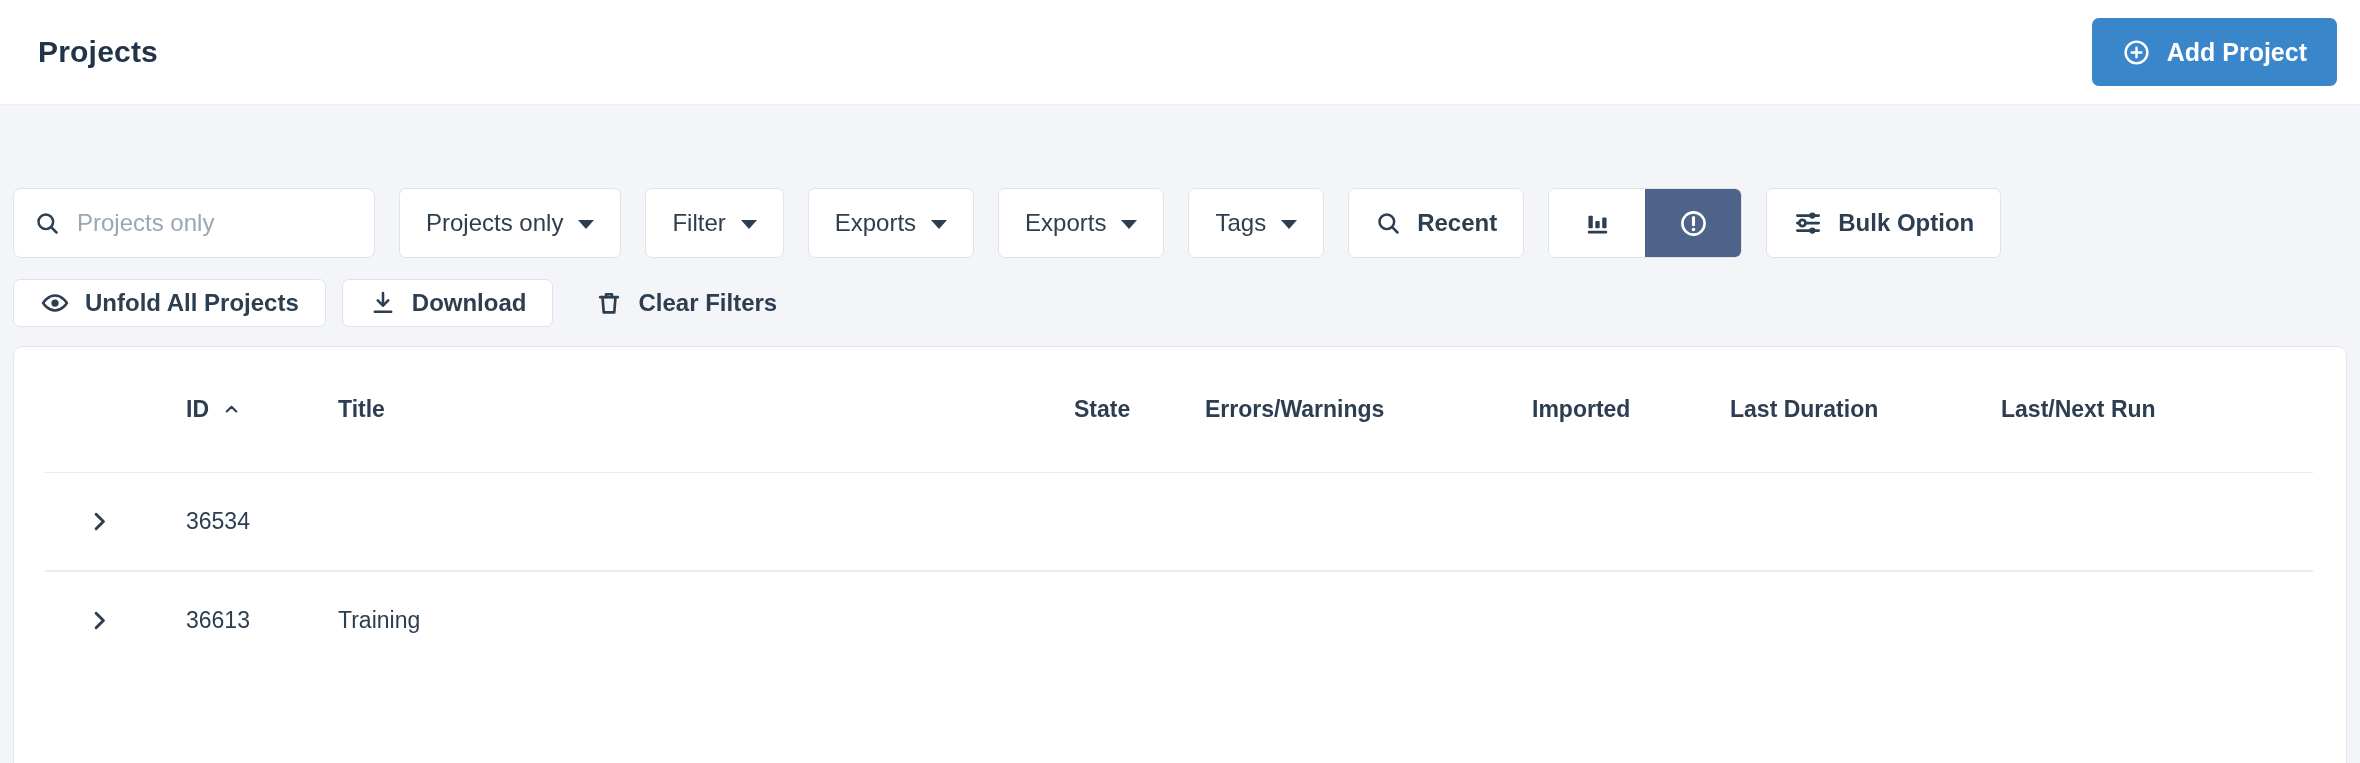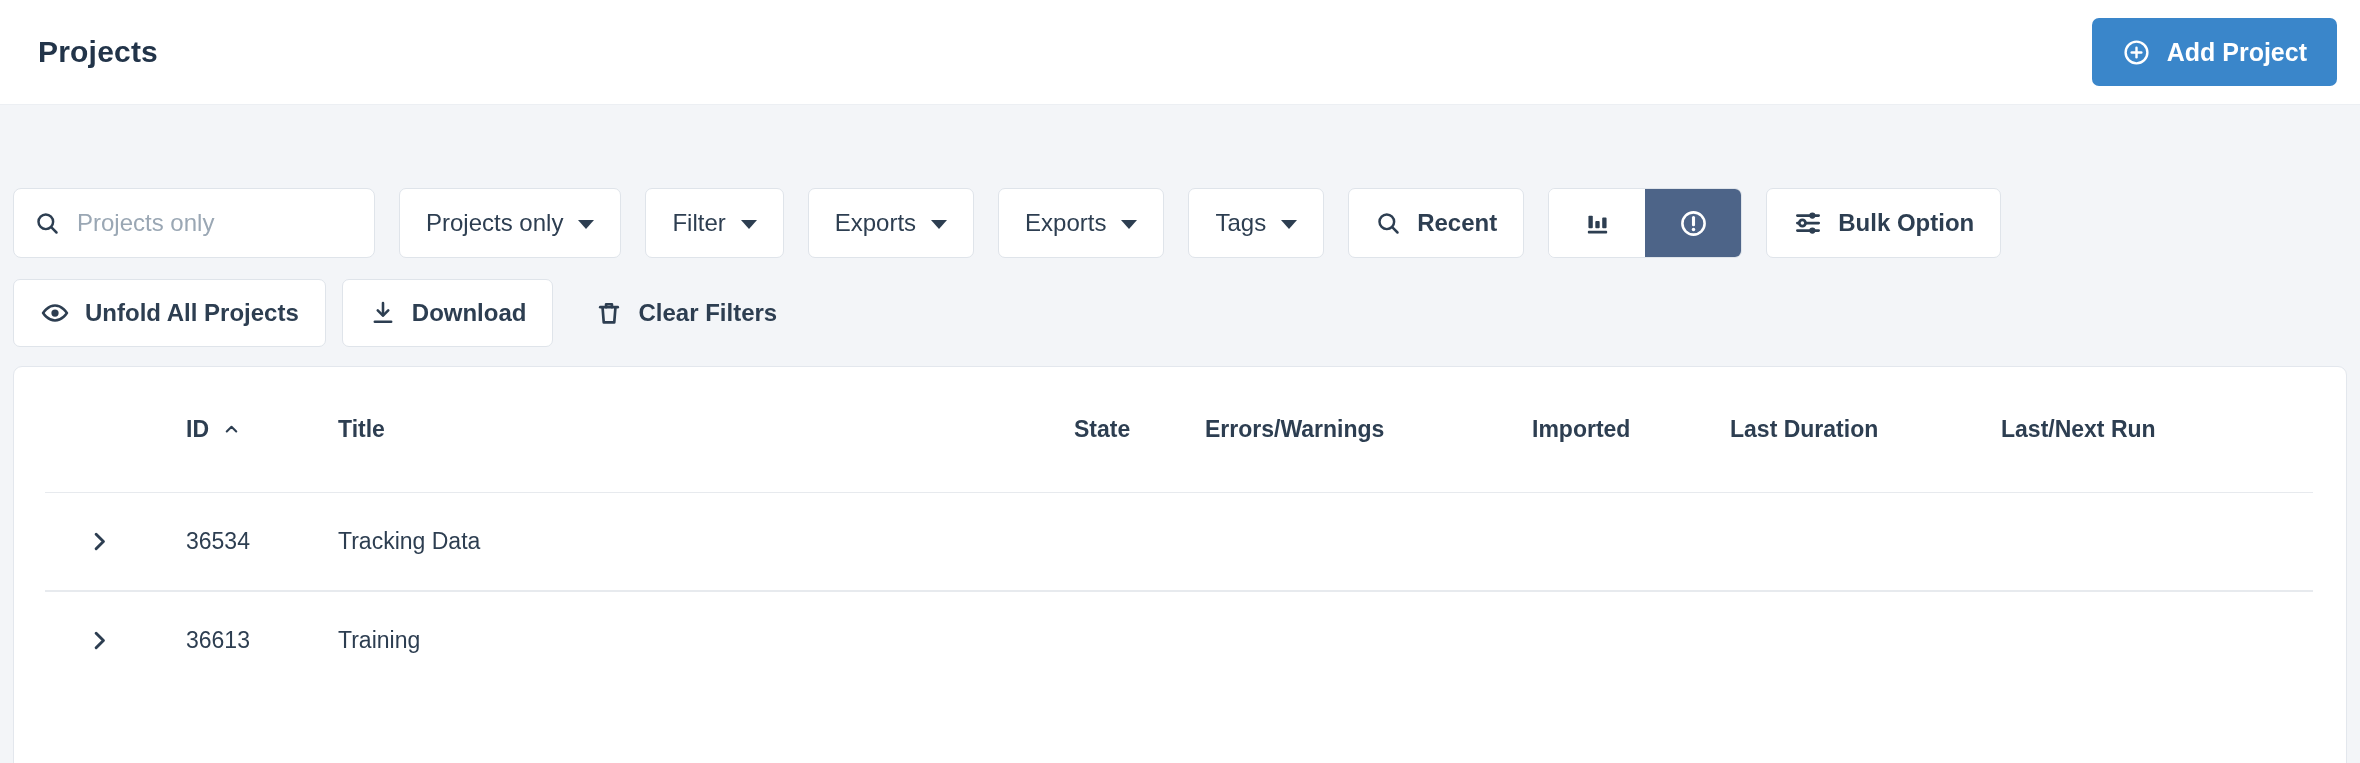--- a/index.html
+++ b/index.html
@@ -46,21 +46,21 @@
   .search-box input::placeholder { color:#9aa7b4; }
 
   .btn {
     display:flex; align-items:center; justify-content:center; gap:15px;
     height:70px; padding:0 26px;
     background:#ffffff; border:1px solid #dfe4ea; border-radius:7px;
     font-size:24px; color:#2d3e51; cursor:pointer;
     font-family:"Liberation Sans", sans-serif; white-space:nowrap;
   }
   .btn.bold { font-weight:700; }
-  .row2 .btn { height:68px; }
+  .row2 .btn { height:48px; }
   .btn-ghost { background:transparent; border:none; font-weight:700; }
 
   .caret-down {
     width:0; height:0;
     border-left:8px solid transparent; border-right:8px solid transparent;
     border-top:9px solid #2d3e51; margin-top:3px;
   }
 
   .segmented {
     display:flex; height:70px; border-radius:7px; overflow:hidden;
@@ -260,21 +260,20 @@
 
     <div class="t-grid t-row">
       <div class="cell expand-cell">
         <button class="expand-btn">
           <svg width="27" height="27" viewBox="0 0 24 24" fill="none" stroke="#2d3e51" stroke-width="2.6" stroke-linecap="round" stroke-linejoin="round">
             <path d="M9 5.5l6.5 6.5L9 18.5"></path>
           </svg>
         </button>
       </div>
       <div class="cell">36534</div>
-      <div class="cell">Tracking Data</div>
       <div class="cell"></div>
       <div class="cell"></div>
       <div class="cell"></div>
       <div class="cell"></div>
       <div class="cell"></div>
     </div>
 
     <div class="divider"></div>
 
 

